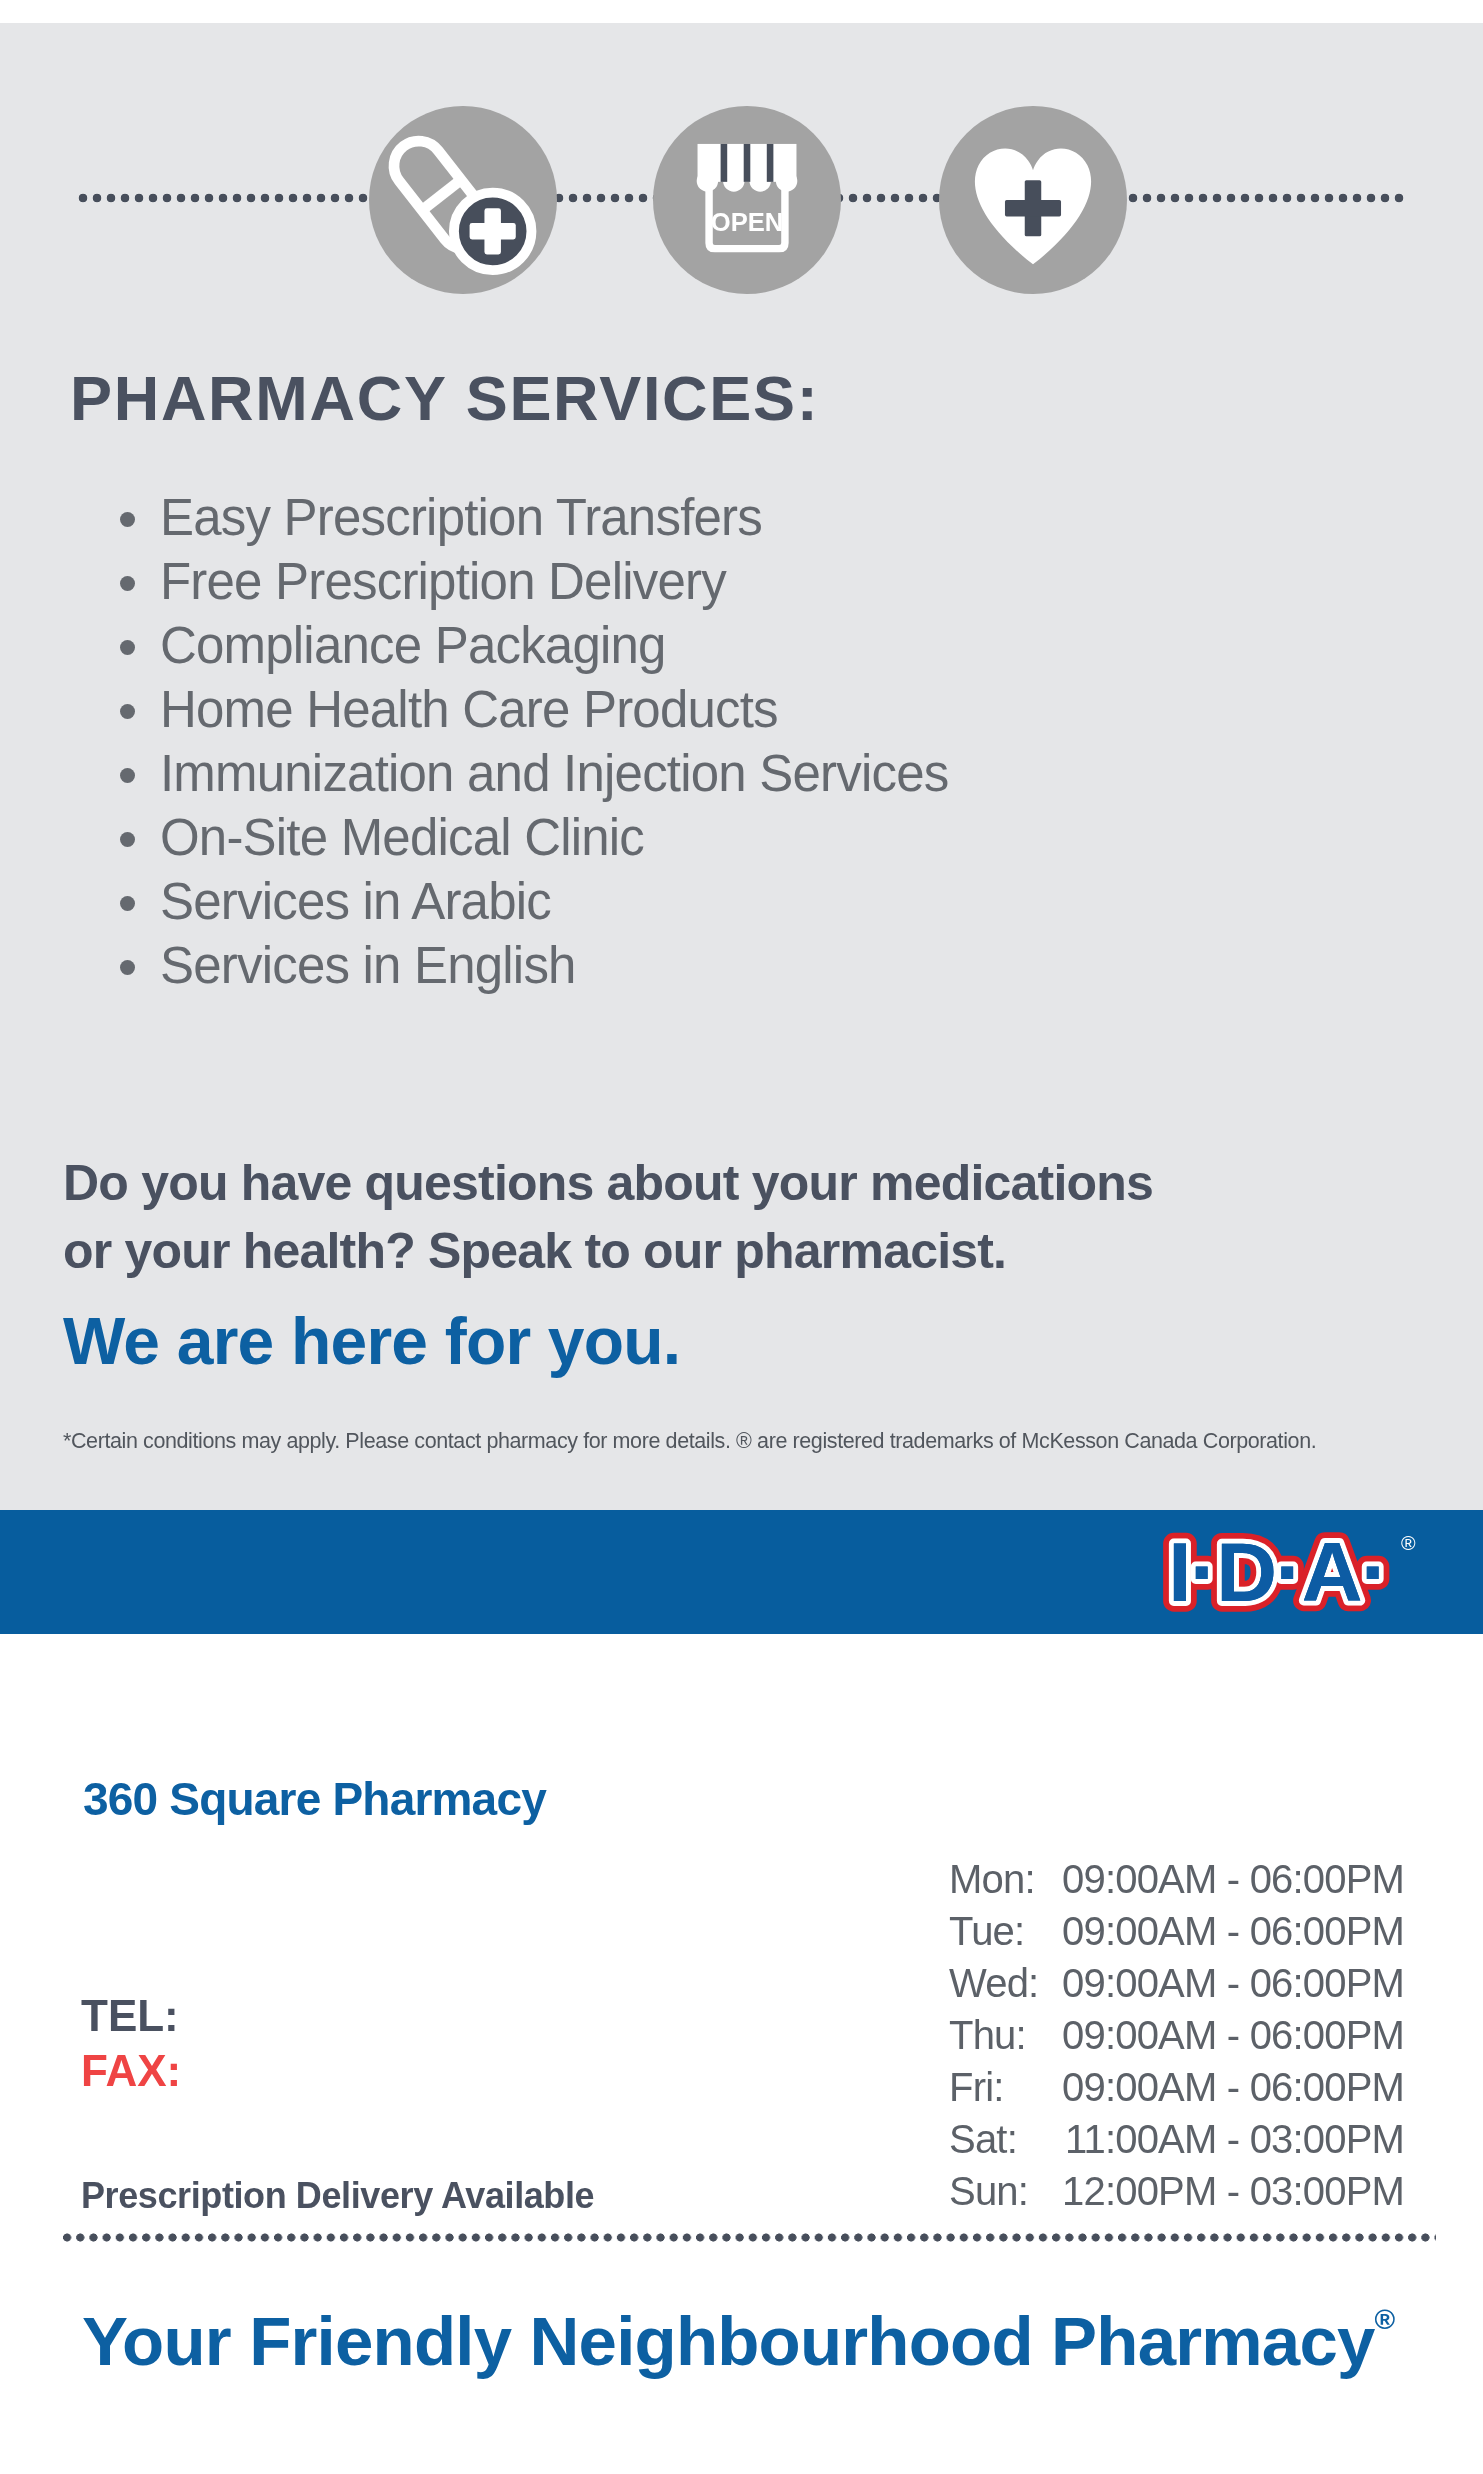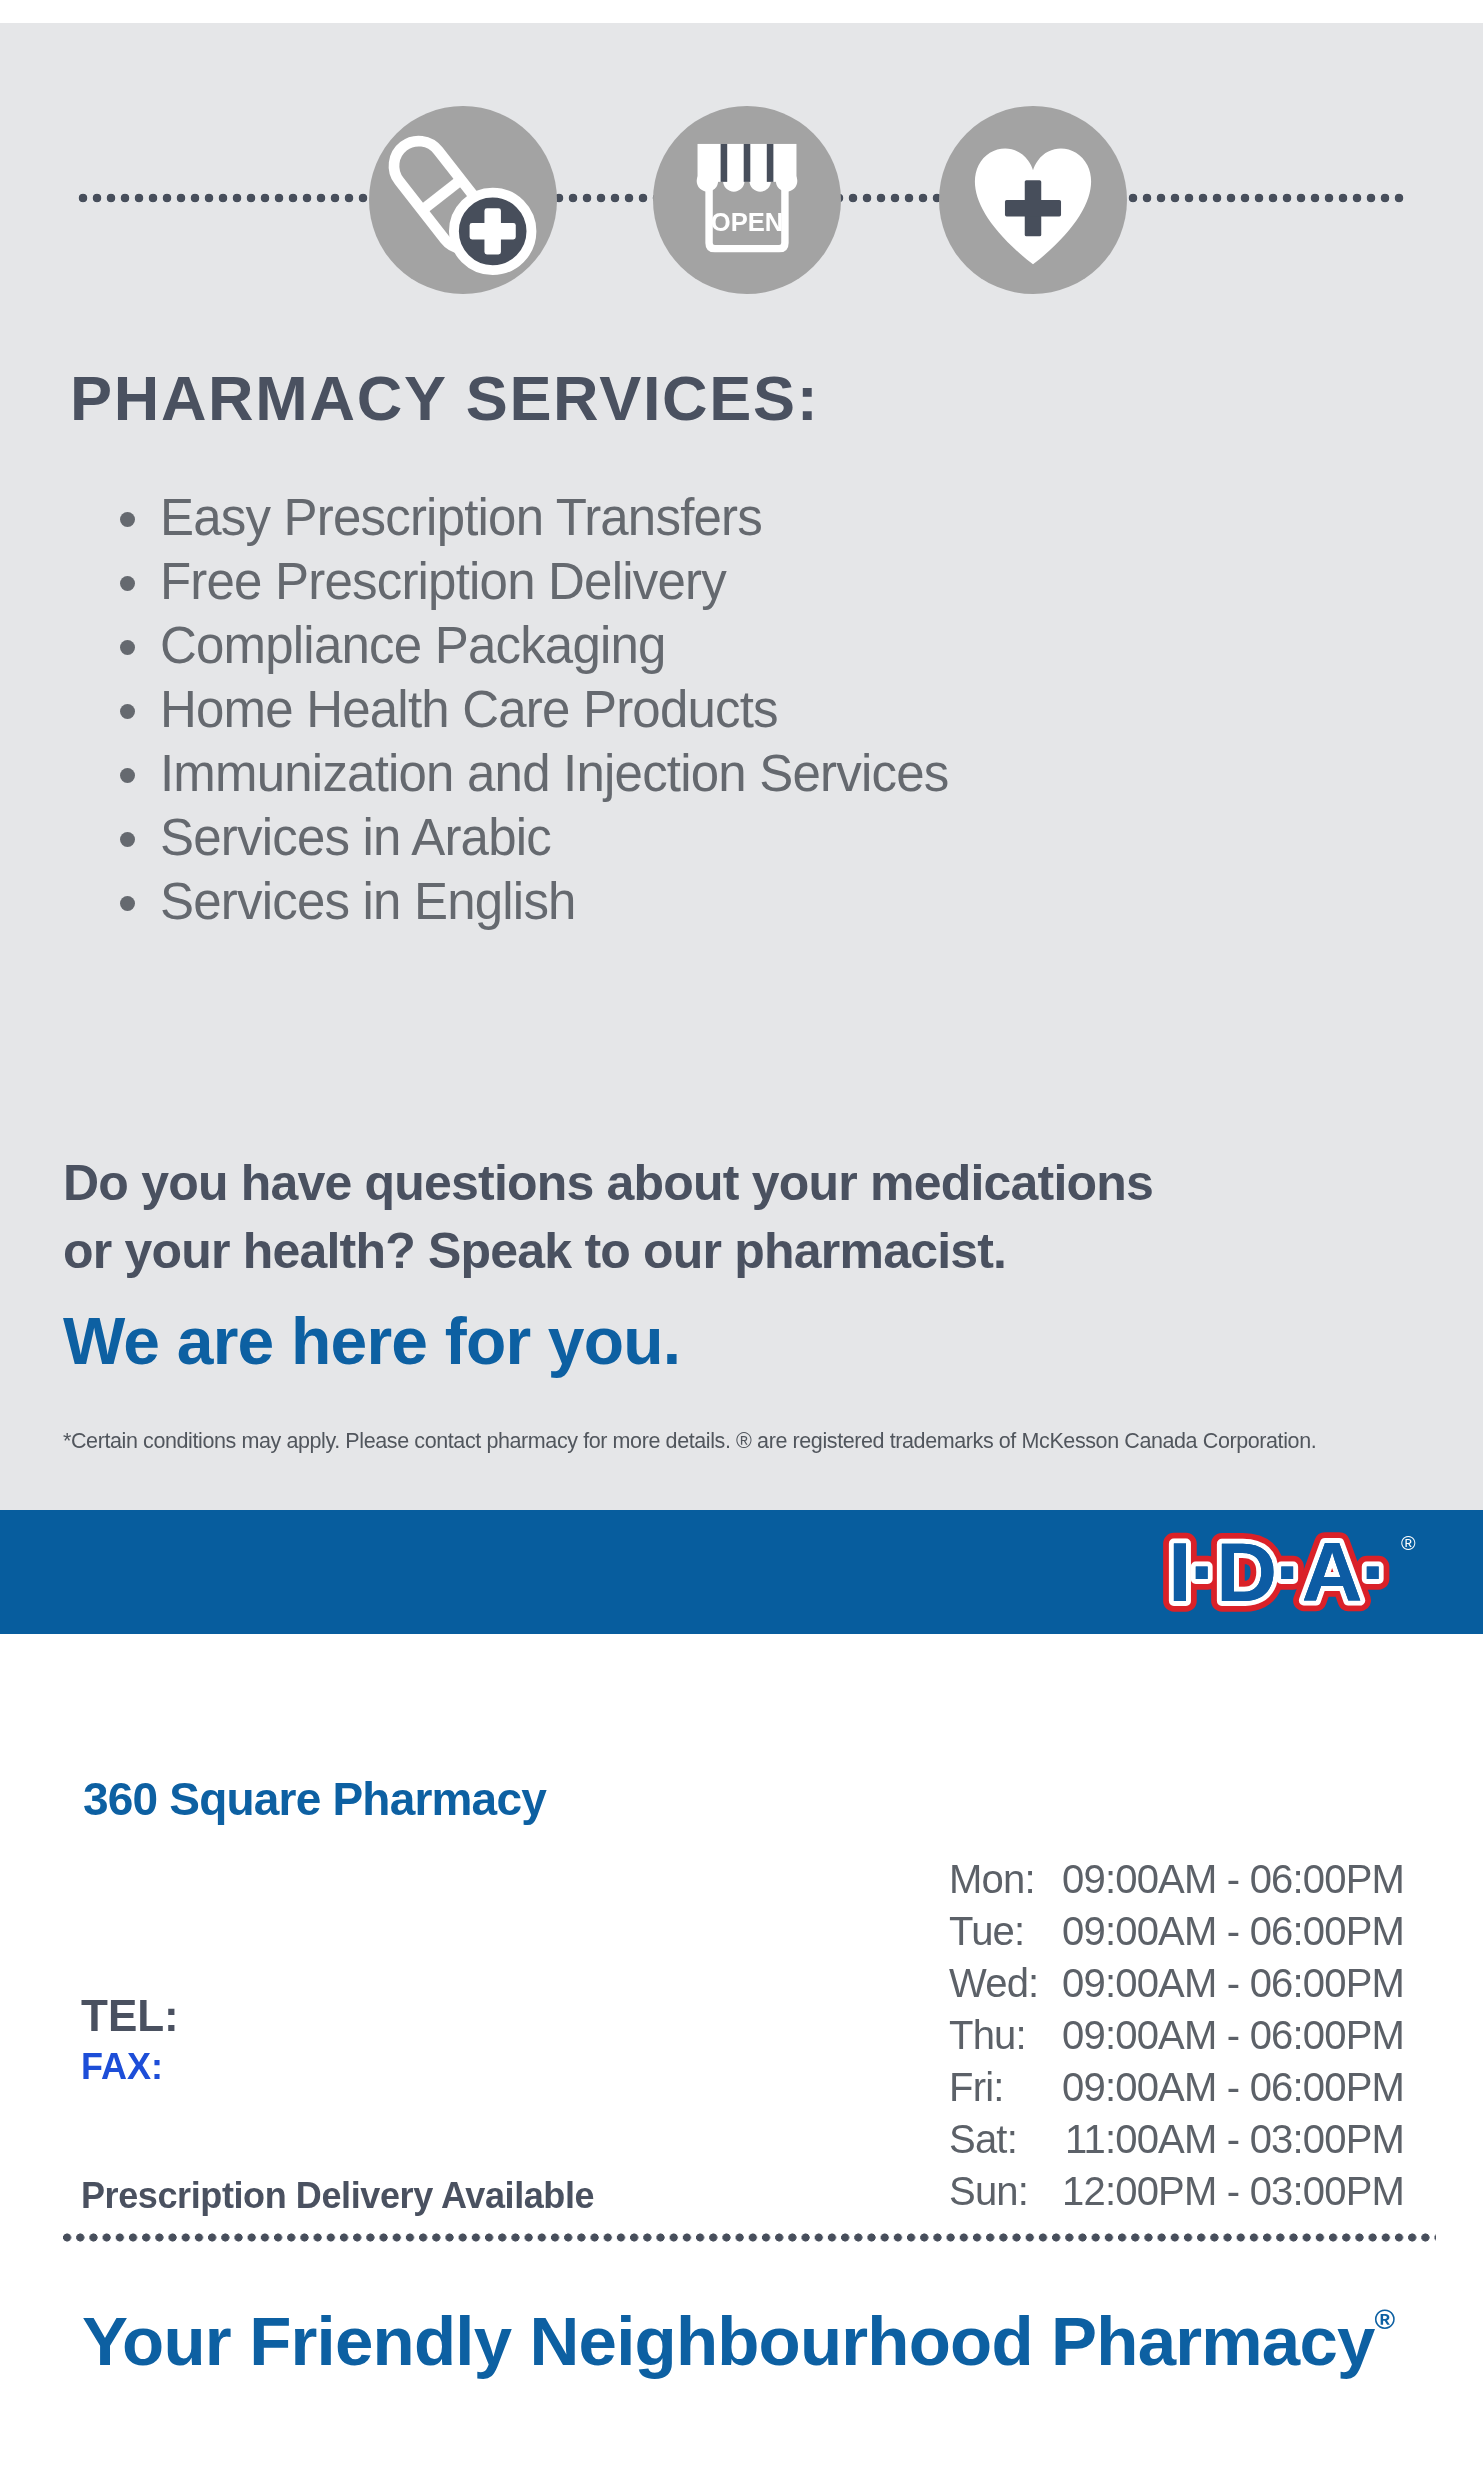--- a/index.html
+++ b/index.html
@@ -53,21 +53,21 @@
 
   .store-name{
     position:absolute;left:83px;top:1772px;font-size:46px;font-weight:bold;
     color:#0d60a2;letter-spacing:-0.8px;white-space:nowrap;
   }
   .address{
     position:absolute;left:81px;top:1844px;font-size:44px;line-height:57px;
     color:#66696f;letter-spacing:-0.8px;white-space:nowrap;
   }
   .tel-label{position:absolute;left:81px;top:1991px;font-size:44px;font-weight:bold;color:#4a5160;}
-  .fax-label{position:absolute;left:81px;top:2046px;font-size:36px;font-weight:bold;color:#1d4ed8;}
+  .fax-label{position:absolute;left:81px;top:2046px;font-size:44px;font-weight:bold;color:#ef4444;}
 
   .hours{position:absolute;left:949px;top:1853px;}
   .hours-row{display:flex;font-size:40px;line-height:52px;color:#5c6168;letter-spacing:-0.8px;justify-content:space-between;}
   .hours-day{width:113px;}
   .hours-time{white-space:nowrap;}
 
   .delivery-note{
     position:absolute;left:81px;top:2175px;font-size:36px;font-weight:bold;
     color:#4a5160;letter-spacing:-0.4px;white-space:nowrap;
   }
@@ -126,20 +126,21 @@
   </div>
 
   <div class="services-heading">PHARMACY SERVICES:</div>
 
   <ul class="services-list">
     <li>Easy Prescription Transfers</li>
     <li>Free Prescription Delivery</li>
     <li>Compliance Packaging</li>
     <li>Home Health Care Products</li>
     <li>Immunization and Injection Services</li>
+    <li>On-Site Medical Clinic</li>
     <li>Services in Arabic</li>
     <li>Services in English</li>
   </ul>
 
   <div class="question-block">
     <div>Do you have questions about your medications</div>
     <div>or your health? Speak to our pharmacist.</div>
   </div>
 
   <div class="cta-line">We are here for you.</div>

